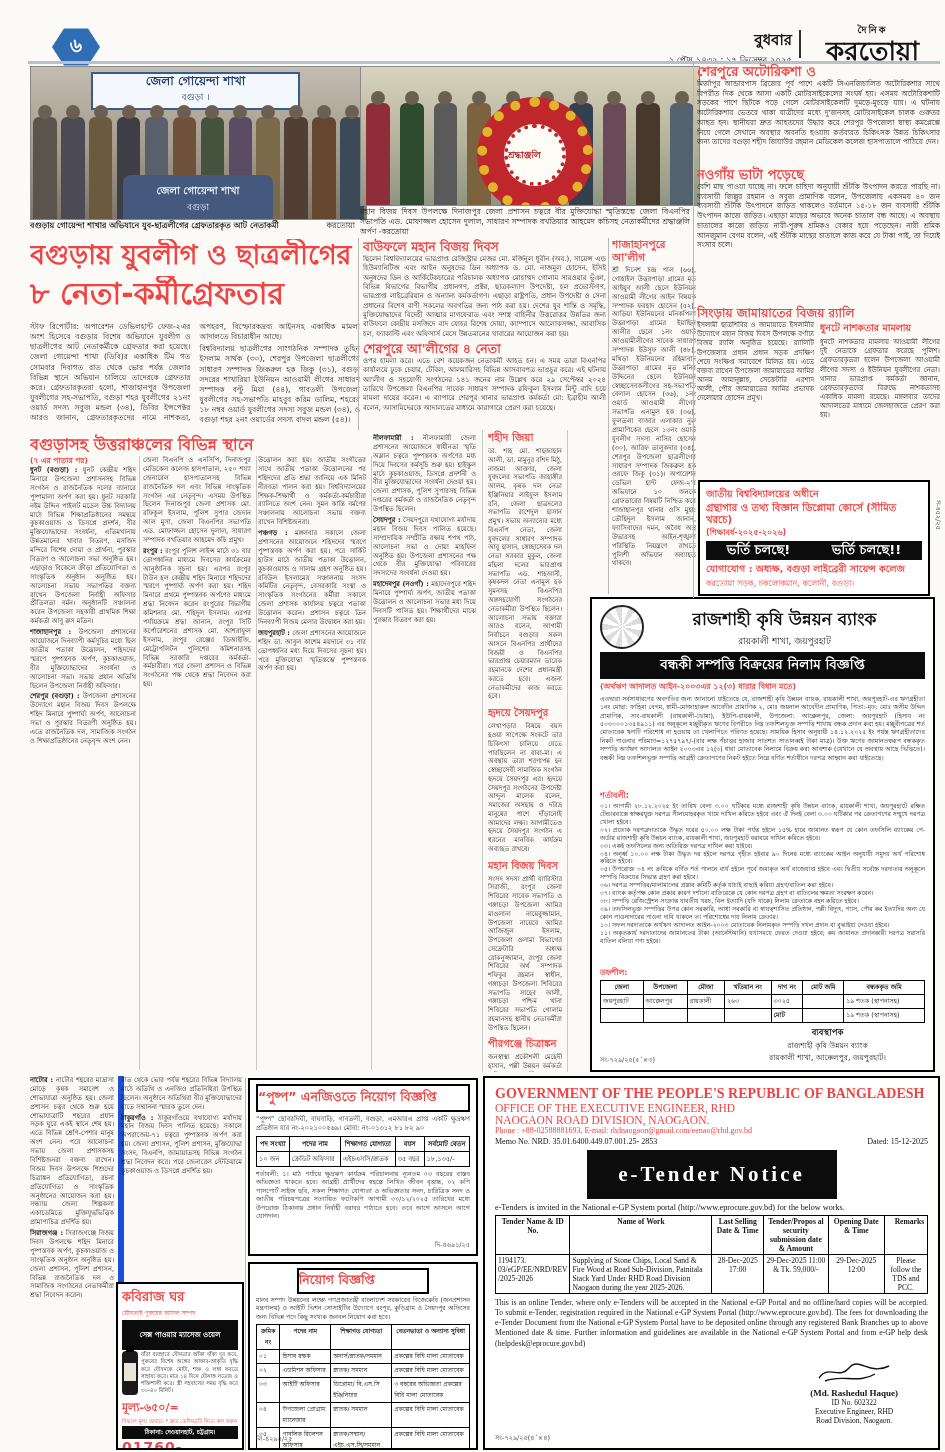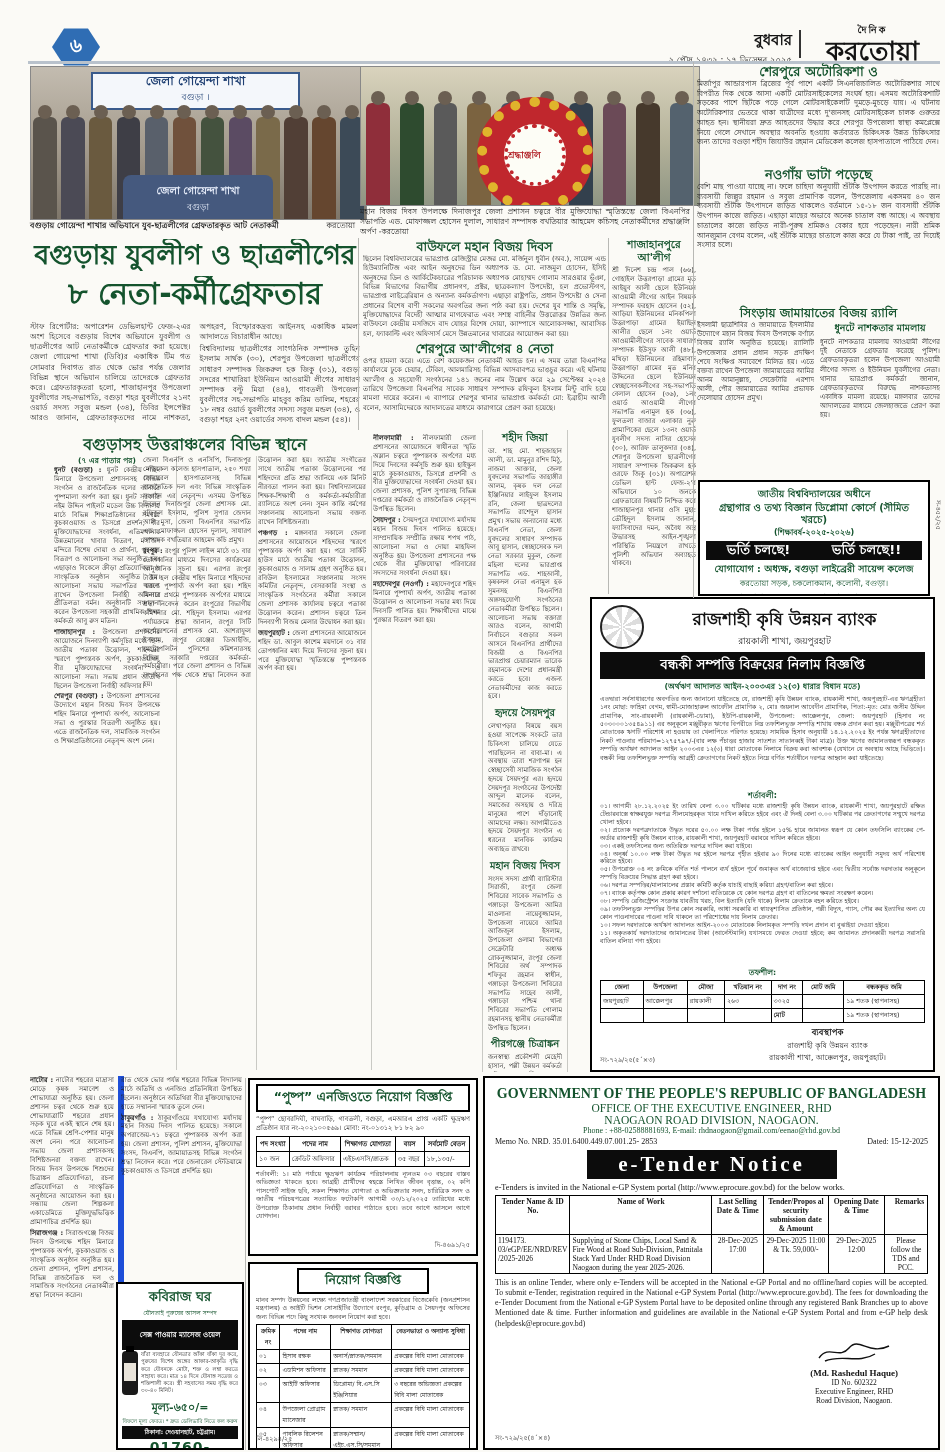--- a/index.html
+++ b/index.html
@@ -1,20 +1,20 @@
 <!DOCTYPE html>
 <html><head>
 <meta charset="utf-8">
 <style>
   html,body{margin:0;padding:0;background:#d9d9d6;}
   #pg{position:relative;width:945px;height:1452px;margin:0 auto;background:#fbfaf6;
       font-family:"DejaVu Sans","Liberation Sans",sans-serif;color:#141414;overflow:hidden;}
   .abs{position:absolute;}
   .jt{text-align:justify;overflow:hidden;line-height:1.35;color:#1c1c1c;}
-  .hd{text-align:center;font-weight:bold;overflow:hidden;color:#14532d;}
+  .hd{font-weight:bold;overflow:hidden;color:#ef4444;}
   .vr{position:absolute;width:1px;background:#b8b8b4;}
   .bar{background:#0c0c0c;color:#fff;text-align:center;font-weight:bold;}
   p.run{margin:0 0 2px 0;}
   b.ld{font-weight:bold;}
   table{border-collapse:collapse;width:100%;}
   td,th{border:1px solid #000;padding:1px 2px;vertical-align:top;}
   .photo{overflow:hidden;padding-left:10px;}
   .sil{display:flex;align-items:flex-end;justify-content:space-around;position:absolute;left:0;right:0;bottom:0;top:28px;}
   .man{width:7%;height:82%;background:#5a544c;border-radius:6px 6px 0 0;position:relative;}
   .man:before{content:"";position:absolute;top:-12px;left:50%;transform:translateX(-50%);
@@ -129,21 +129,21 @@
       <span style="font-size:13px;">ভর্তি চলছে!</span>
       <span style="font-size:13px;">ভর্তি চলছে!!</span>
     </div>
     <div class="hd" style="font-size:9.5px;">যোগাযোগ : অধ্যক্ষ, বগুড়া লাইব্রেরী সায়েন্স কলেজ</div>
     <div class="hd" style="font-size:8px;font-weight:normal;">করতোয়া সড়ক, চকলোকমান, কলোনী, বগুড়া।</div>
     <div class="hd" style="font-size:10.5px;">০১৭১১-৩৬৩৫২৮,০১৭১২-১২৮৮৬৮</div>
   </div>
   <div class="abs refno" style="left:933px;top:500px;writing-mode:vertical-rl;">স-৪৫২/২৫</div>
 
   <div class="abs hd" style="left:30px;top:432px;width:330px;font-size:16px;">বগুড়াসহ উত্তরাঞ্চলের বিভিন্ন স্থানে</div>
-  <div class="abs jt" style="left:30px;top:456px;width:106px;height:614px;font-size:6.6px;border-right:1px solid #c9c9c4;padding-right:16px;margin-left:24px;">
+  <div class="abs jt" style="left:30px;top:456px;width:106px;height:614px;font-size:6.6px;border-right:1px solid #c9c9c4;padding-right:3px;">
     <div class="hd" style="font-size:7.5px;">(৭ এর পাতার পর)</div>
     <p class="run"><b class="ld">ধুনট (বগুড়া) :</b> <span>ধুনট কেন্দ্রীয় শহিদ মিনারে উপজেলা প্রশাসনসহ বিভিন্ন সংগঠন ও রাজনৈতিক দলের ব্যানারে পুষ্পমালা অর্পণ করা হয়। ধুনট সরকারি নইম উদ্দিন পাইলট মডেল উচ্চ বিদ্যালয় মাঠে বিভিন্ন শিক্ষাপ্রতিষ্ঠানের সমন্বয়ে কুচকাওয়াজ ও ডিসপ্লে প্রদর্শন, বীর মুক্তিযোদ্ধাদের সংবর্ধনা, এতিমখানায় উন্নতমানের খাবার বিতরণ, মসজিদ মন্দিরে বিশেষ দোয়া ও প্রার্থনা, পুরস্কার বিতরণ ও আলোচনা সভা অনুষ্ঠিত হয়। এছাড়াও বিকেলে ক্রীড়া প্রতিযোগিতা ও সাংস্কৃতিক অনুষ্ঠান অনুষ্ঠিত হয়। আলোচনা সভায় সভাপতির বক্তব্য রাখেন উপজেলা নির্বাহী অফিসার প্রীতিলতা বর্মন। অনুষ্ঠানটি সঞ্চালনা করেন উপজেলা সহকারী প্রাথমিক শিক্ষা কর্মকর্তা আবু রুস মতিন।</span></p>
     <p class="run"><b class="ld">শাজাহানপুর :</b> <span>উপজেলা প্রশাসনের আয়োজনে দিনব্যাপী কর্মসূচির মধ্যে ছিল জাতীয় পতাকা উত্তোলন, শহিদদের স্মরণে পুষ্পস্তবক অর্পণ, কুচকাওয়াজ, বীর মুক্তিযোদ্ধাদের সংবর্ধনা ও আলোচনা সভা। সভায় প্রধান অতিথি ছিলেন উপজেলা নির্বাহী অফিসার।</span></p>
     <p class="run"><b class="ld">শেরপুর (বগুড়া) :</b> <span>উপজেলা প্রশাসনের উদ্যোগে মহান বিজয় দিবস উপলক্ষে শহিদ মিনারে পুষ্পার্ঘ্য অর্পণ, আলোচনা সভা ও পুরস্কার বিতরণী অনুষ্ঠিত হয়। এতে রাজনৈতিক দল, সামাজিক সংগঠন ও শিক্ষাপ্রতিষ্ঠানের নেতৃবৃন্দ অংশ নেন।</span></p>
   </div>
   <div class="abs jt" style="left:143px;top:456px;width:108px;height:614px;font-size:6.6px;border-right:1px solid #c9c9c4;padding-right:5px;">
     <p class="run"><span>জেলা বিএনপি ও এনসিপি, দিনাজপুর মেডিকেল কলেজ হাসপাতাল, ২৫০ শয্যা জেনারেল হাসপাতালসহ বিভিন্ন রাজনৈতিক দল এবং বিভিন্ন সাংস্কৃতিক সংগঠন এর নেতৃবৃন্দ। এসময় উপস্থিত ছিলেন দিনাজপুর জেলা প্রশাসক মো. রফিকুল ইসলাম, পুলিশ সুপার জেদান আল মুসা, জেলা বিএনপির সভাপতি এড. মোফাজ্জল হোসেন দুলাল, সাধারণ সম্পাদক বখতিয়ার আহমেদ কচি প্রমুখ।</span></p>
     <p class="run"><b class="ld">রংপুর :</b> <span>রংপুর পুলিশ লাইন্স মাঠে ৩১ বার তোপধ্বনির মাধ্যমে দিবসের কার্যক্রমের আনুষ্ঠানিক সূচনা হয়। এরপর রংপুর টাউন হল কেন্দ্রীয় শহিদ মিনারে শহিদদের স্মরণে পুষ্পার্ঘ্য অর্পণ করা হয়। শহিদ মিনারে প্রথমে পুষ্পস্তবক অর্পণের মাধ্যমে শ্রদ্ধা নিবেদন করেন রংপুরের বিভাগীয় কমিশনার মো. শহিদুল ইসলাম। এরপর পর্যায়ক্রমে শ্রদ্ধা জানান, রংপুর সিটি কর্পোরেশনের প্রশাসক মো. আশরাফুল ইসলাম, রংপুর রেঞ্জের ডিআইজি, মেট্রোপলিটন পুলিশের কমিশনারসহ বিভিন্ন সরকারি দপ্তরের কর্মকর্তা-কর্মচারীরা। পরে জেলা প্রশাসন ও বিভিন্ন সংগঠনের পক্ষ থেকে শ্রদ্ধা নিবেদন করা হয়।</span></p>
   </div>
   <div class="abs jt" style="left:258px;top:456px;width:108px;height:614px;font-size:6.6px;border-right:1px solid #c9c9c4;padding-right:5px;">
@@ -334,21 +334,21 @@
 
   <div class="abs" style="left:483px;top:1076px;width:457px;height:374px;border:2px solid #000;background:#fff;padding:8px 10px;box-sizing:border-box;font-family:'Liberation Serif','DejaVu Serif',serif;overflow:hidden;">
     <div class="hd" style="font-size:14px;">GOVERNMENT OF THE PEOPLE'S REPUBLIC OF BANGLADESH</div>
     <div class="hd" style="font-size:11.5px;font-weight:normal;">OFFICE OF THE EXECUTIVE ENGINEER, RHD</div>
     <div class="hd" style="font-size:11.5px;font-weight:normal;">NAOGAON ROAD DIVISION, NAOGAON.</div>
     <div class="hd" style="font-size:8px;font-weight:normal;">Phone : +88-02588881693, E-mail: rhdnaogaon@gmail.com/eenao@rhd.gov.bd</div>
     <div style="display:flex;justify-content:space-between;font-size:8px;margin-top:2px;">
       <span>Memo No. NRD. 35.01.6400.449.07.001.25- 2853</span>
       <span>Dated: 15-12-2025</span>
     </div>
-    <div class="bar" style="width:250px;margin:4px auto;font-size:21px;letter-spacing:3px;padding:2px 0;font-family:Liberation Serif, serif;">e-Tender Notice</div>
+    <div class="bar" style="width:250px;margin:4px auto;font-size:21px;letter-spacing:3px;padding:12px 0;font-family:Liberation Serif, serif;">e-Tender Notice</div>
     <div style="font-size:8.2px;margin-bottom:3px;">e-Tenders is invited in the National e-GP System portal (http://www.eprocure.gov.bd) for the below works.</div>
     <table style="font-size:7.6px;font-family:'Liberation Serif','DejaVu Serif',serif;">
       <tbody>
           <tr>
         <th style="width:17%;">Tender Name &amp; ID No.</th>
         <th style="width:33%;">Name of Work</th>
         <th style="width:12%;">Last Selling Date &amp; Time</th>
         <th style="width:15%;">Tender/Propos al security submission date &amp; Amount</th>
         <th style="width:13%;margin-left:44px;">Opening Date &amp; Time</th>
         <th style="width:10%;padding-left:9px;">Remarks</th>

